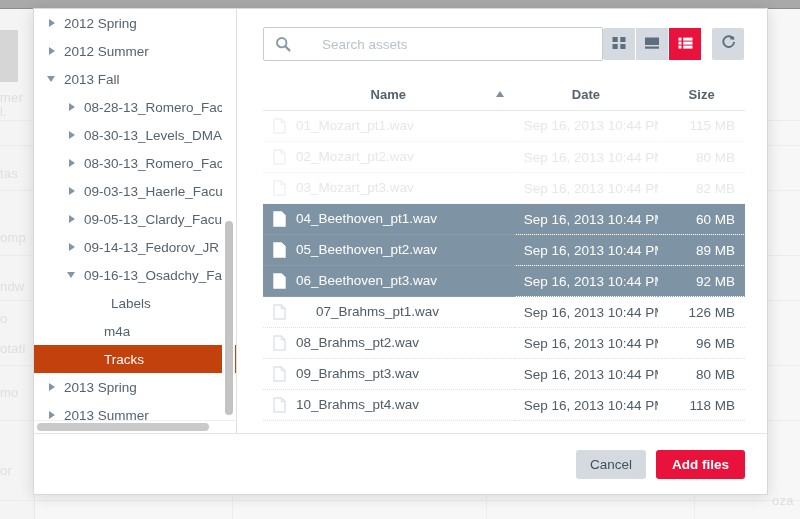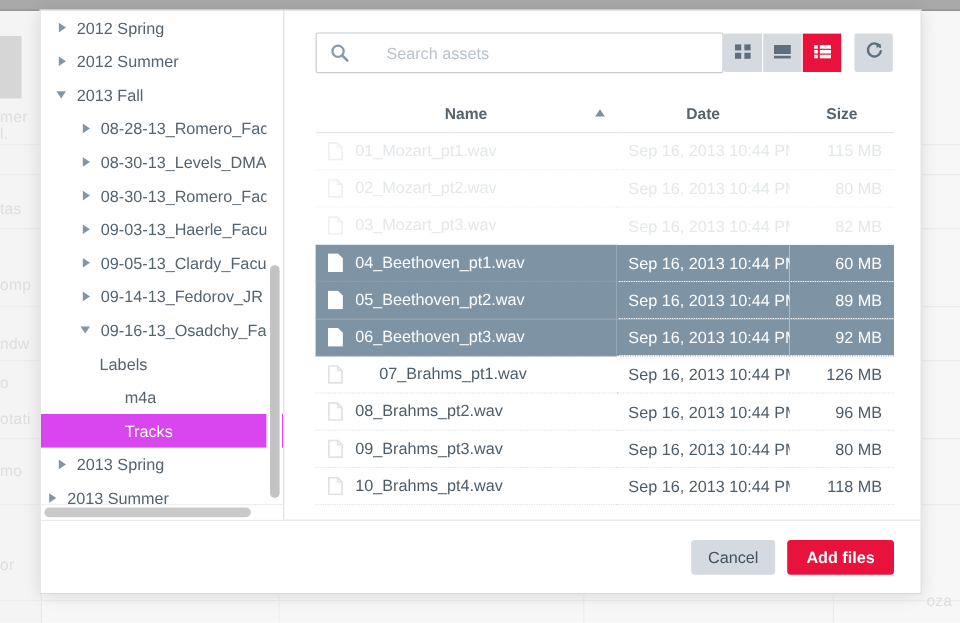--- a/index.html
+++ b/index.html
@@ -65,21 +65,21 @@
   .tree-item {
     display: flex; align-items: center;
     height: 28px;
     font-size: 13.5px;
     color: #55636f;
     white-space: nowrap;
     cursor: default;
     padding-right: 4px;
     box-sizing: border-box;
   }
-  .tree-item.selected { background: #d946ef; color: #ffffff; }
+  .tree-item.selected { background: #c2410c; color: #ffffff; }
   .tw {
     flex: 0 0 auto;
     width: 14px; height: 14px;
     position: relative; margin-right: 4px;
   }
   .tw::before {
     content: ""; position: absolute; left: 3px; top: 3px;
     width: 0; height: 0;
     border-left: 6px solid #8496a4;
     border-top: 4.5px solid transparent;
@@ -295,37 +295,37 @@
                 <span class="tree-label">09-05-13_Clardy_Faculty</span>
               </div>
               <div class="tree-item" style="padding-left: 32px;">
                 <span class="tw"></span>
                 <span class="tree-label">09-14-13_Fedorov_JR</span>
               </div>
               <div class="tree-item" style="padding-left: 32px;">
                 <span class="tw open"></span>
                 <span class="tree-label">09-16-13_Osadchy_Facul</span>
               </div>
-              <div class="tree-item" style="padding-left: 31px;">
+              <div class="tree-item" style="padding-left: 59px;">
                 <span class="tw none"></span>
                 <span class="tree-label">Labels</span>
               </div>
               <div class="tree-item" style="padding-left: 52px;">
                 <span class="tw none"></span>
                 <span class="tree-label">m4a</span>
               </div>
               <div class="tree-item selected" style="padding-left: 52px;">
                 <span class="tw none"></span>
                 <span class="tree-label">Tracks</span>
               </div>
               <div class="tree-item" style="padding-left: 12px;">
                 <span class="tw"></span>
                 <span class="tree-label">2013 Spring</span>
               </div>
-              <div class="tree-item" style="padding-left: 4px;">
+              <div class="tree-item" style="padding-left: 12px;">
                 <span class="tw"></span>
                 <span class="tree-label">2013 Summer</span>
               </div>
             </div>
         </div>
         <div class="tree-vscroll">
           <div class="tree-vthumb"></div>
         </div>
         <div class="tree-hscroll">
           <div class="tree-hthumb"></div>

